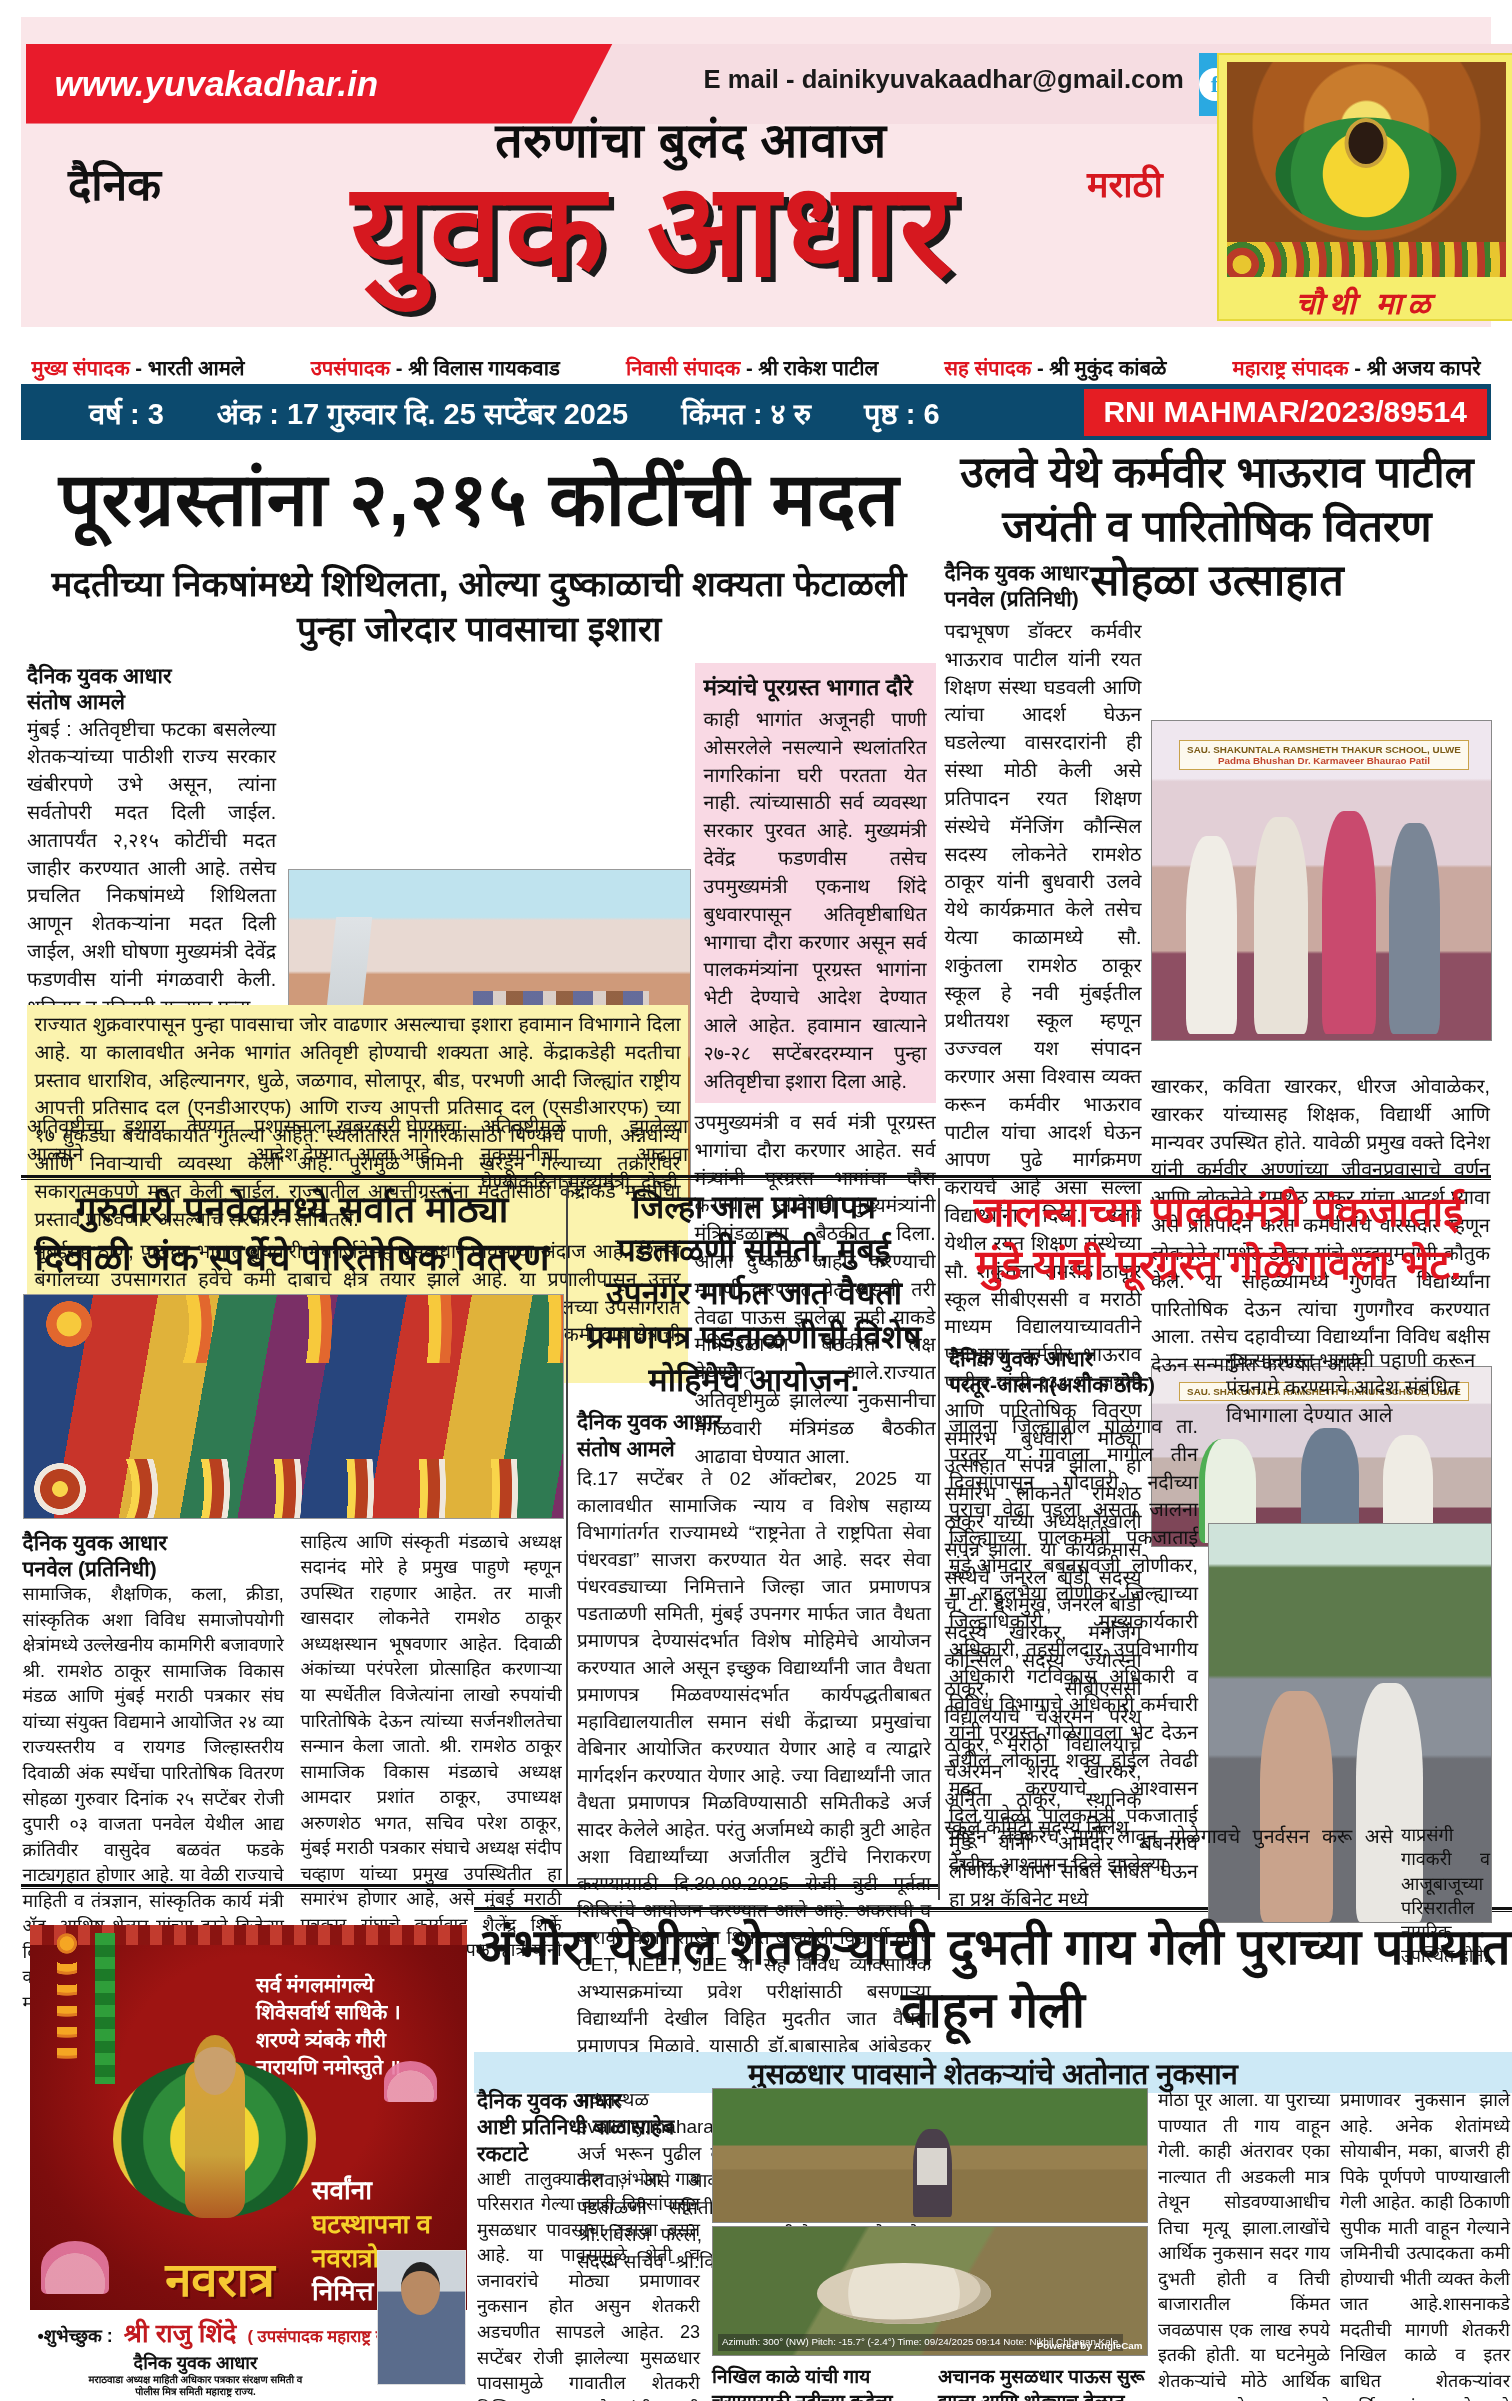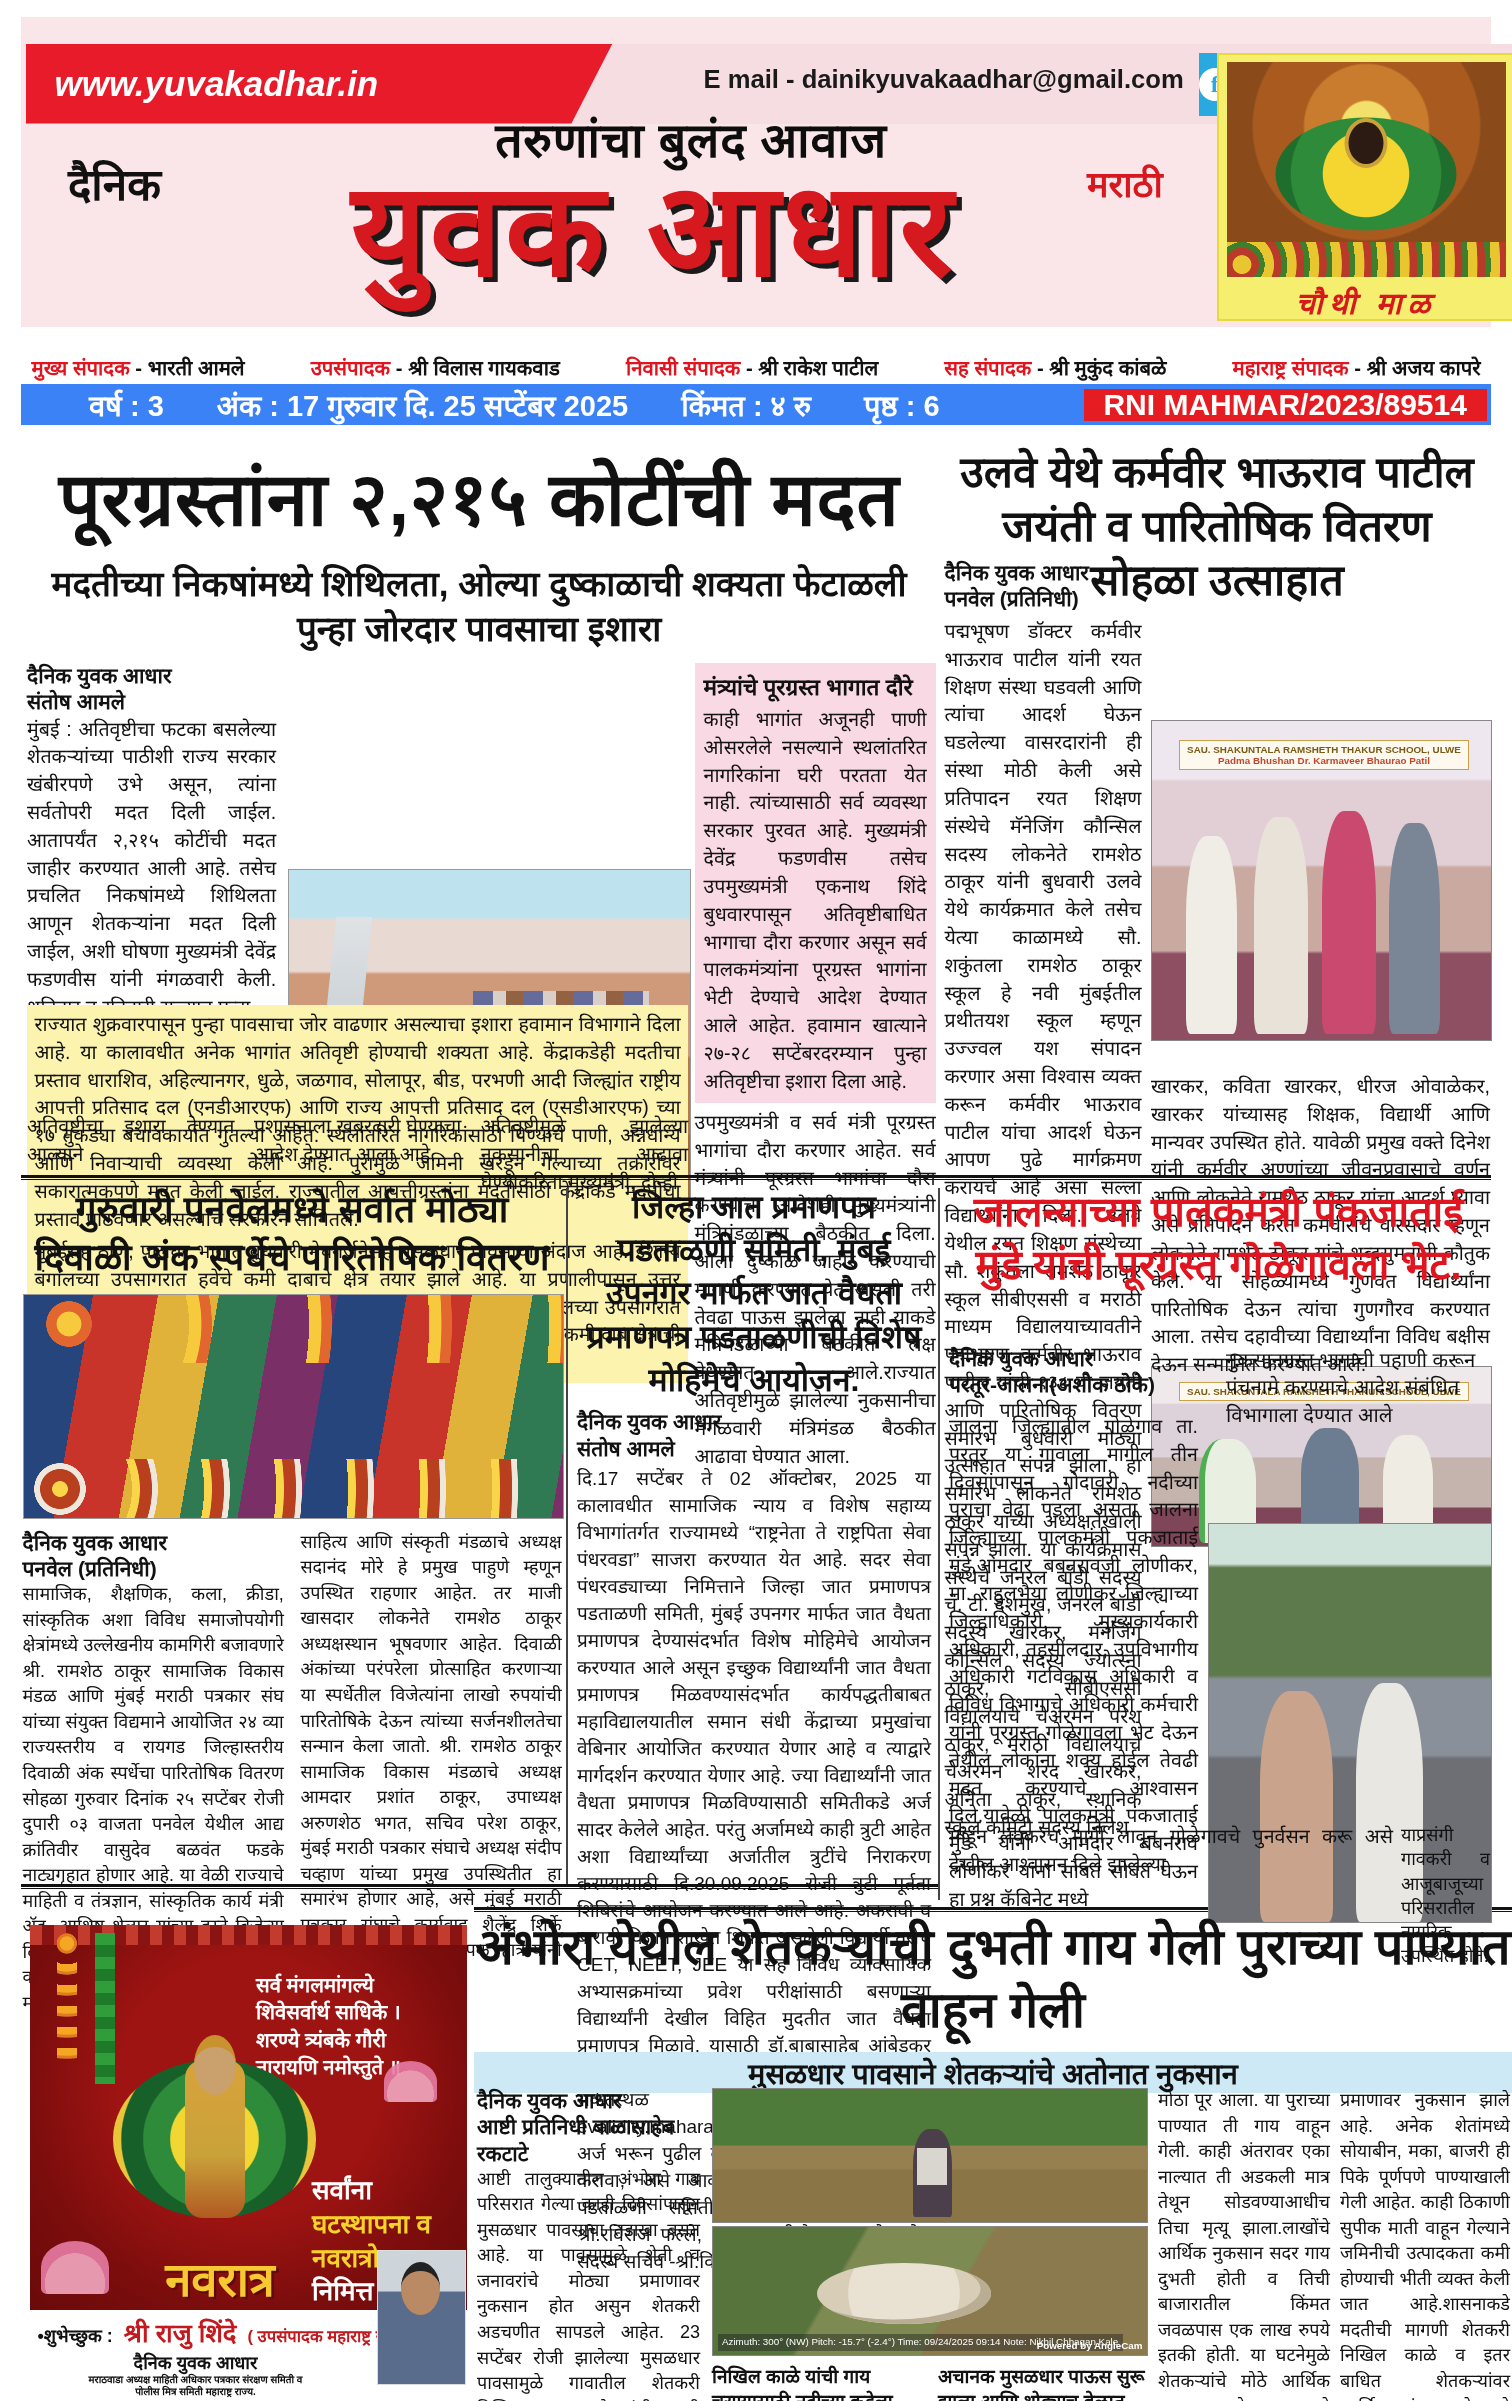--- a/index.html
+++ b/index.html
@@ -32,21 +32,21 @@
       border-radius:50%;background:#2b1b12;border:4.5px solid #caa23a;}
   #deity .fruits{position:absolute;bottom:0;left:0;width:100%;height:35px;
       background:repeating-radial-gradient(circle at 15px 22.6px,#e8c62f 0 9px,#b93a28 9.8px 16.6px,#3f7f2c 17.3px 22.6px);}
   #deity .cap{margin-top:4.5px;text-align:center;font-size:30px;font-weight:900;color:#d6181f;font-style:italic;letter-spacing:6px;}
   
   #editors{top:331px;left:21px;width:1470px;height:50px;display:flex;align-items:flex-end;
            justify-content:space-between;padding:0 10.5px;box-sizing:border-box;font-size:20.3px;font-weight:bold;}
   #editors .role{color:#e01520;}
   #editors .nm{color:#111;}
   
-  #issuebar{top:384px;left:21px;width:1470px;height:41px;background:#3b82f6;color:#fff;
+  #issuebar{top:384px;left:21px;width:1470px;height:56px;background:#0c4a6e;color:#fff;
             display:flex;align-items:center;font-size:29px;font-weight:bold;gap:53px;padding-left:68px;box-sizing:border-box;}
   #rni{position:absolute;right:4.5px;top:4.5px;bottom:4.5px;background:#e51d23;color:#fff;display:flex;
        align-items:center;padding:0 19.6px;font-size:30px;font-weight:bold;}
   
   #lead{top:446px;left:22.6px;width:913px;height:727px;}
   #lead h1{margin:0;font-size:74px;font-weight:900;text-align:center;letter-spacing:0.8px;}
   #lead .sub{margin-top:13.6px;font-size:35px;font-weight:bold;text-align:center;line-height:1.3;}
   .byline{font-size:21px;font-weight:bold;line-height:1.25;}
   .bodytxt{font-size:19.6px;line-height:1.42;}
   #lead-col1{left:4.5px;top:217px;width:249px;}

